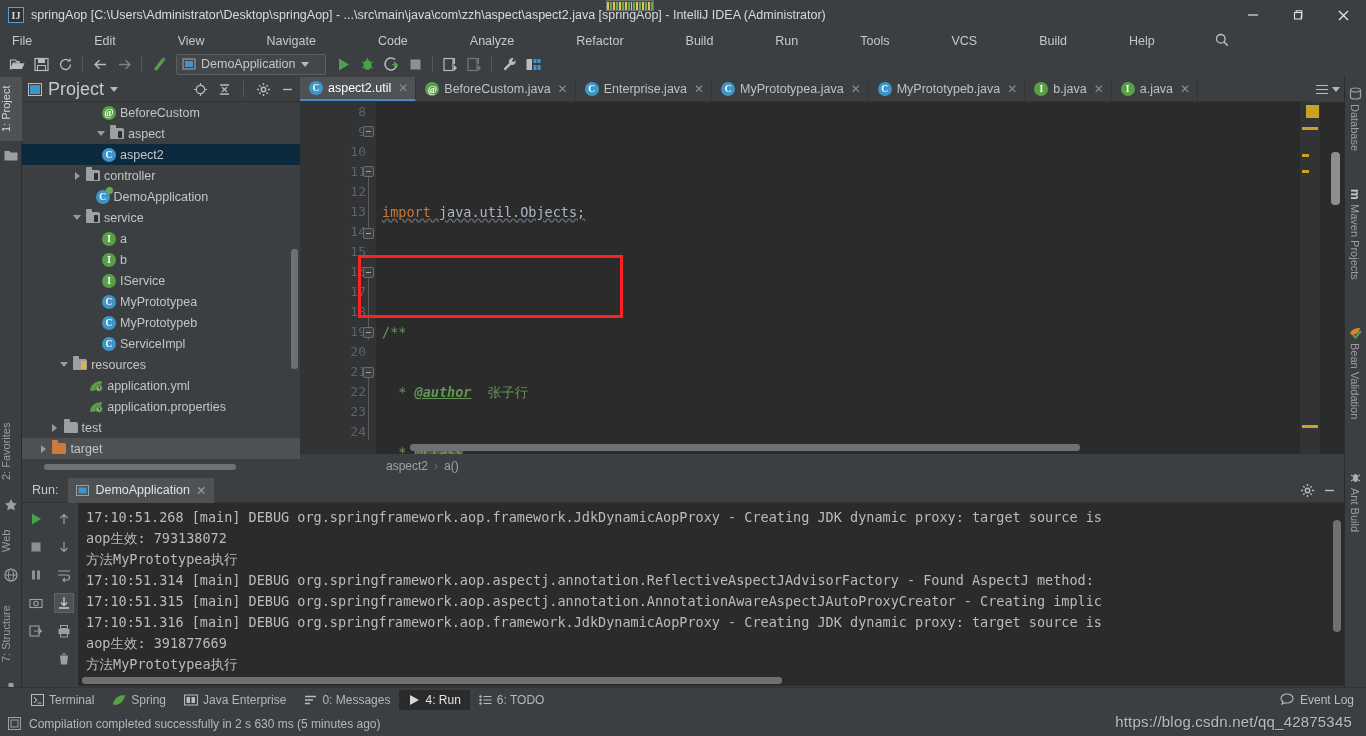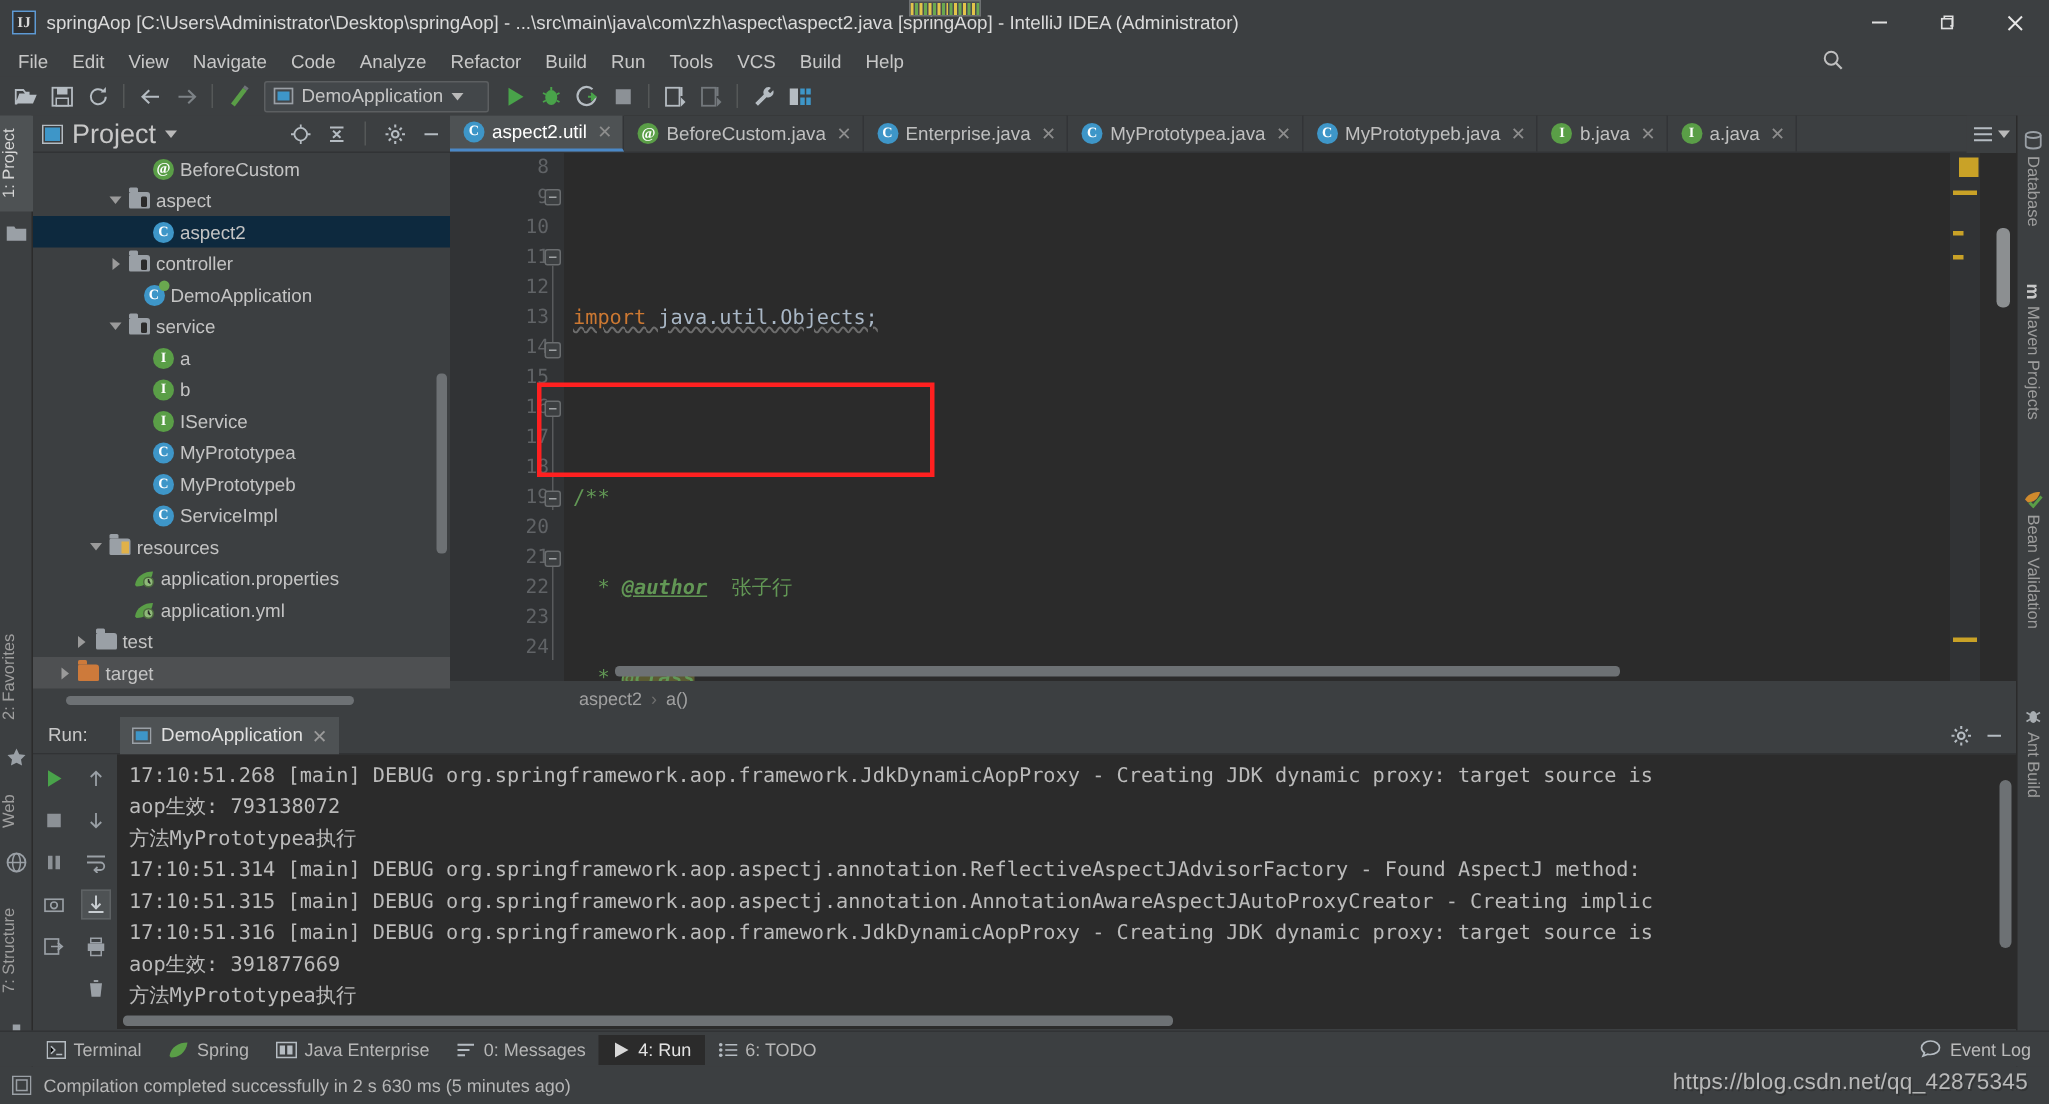--- a/index.html
+++ b/index.html
@@ -38,21 +38,21 @@
     position: absolute; left: 606px; top: 0px; width: 48px; height: 11px;
     background: #4a4d4f; border: 1px solid #6d7072; overflow: hidden;
     display: flex; align-items: center; justify-content: center; gap: 1px;
   }
   .loadbar i { display:block; width:2px; height:8px; background:#e3c44a; }
   .loadbar i:nth-child(2n) { background:#6aa84f; }
 
   
   .menubar {
     position: absolute; top: 30px; left: 0; width: 1242px; height: 21px;
-    background: #3c3f41; display: flex; align-items: center;
+    background: #3c3f41; display: flex; align-items: center; gap: 46px;
   }
   .menu-item {
     padding: 2px 8px; font-size: 12.5px; color: #c8c8c8; white-space: nowrap;
   }
   .menu-item:first-child { margin-left: 4px; }
   .search-icon-top {
     position: absolute; right: 12px; top: 2px;
     width: 16px; height: 16px;
   }
 
@@ -265,21 +265,21 @@
     background: #3c3f41; display: flex; align-items: center; gap: 6px;
     padding-left: 86px; font-size: 12px; color: #a0a0a0;
   }
 
   
   .runpanel {
     position: absolute; left: 22px; top: 478px; width: 1322px; height: 208px;
     background: #3c3f41;
   }
   .run-header {
-    height: 25px; display: flex; align-items: center; gap: 12px;
+    height: 25px; display: flex; align-items: center; gap: 0px;
     border-bottom: 1px solid #313335;
   }
   .run-label { font-size: 12.5px; color: #c8c8c8; padding: 0 10px; }
   .run-tab {
     display: flex; align-items: center; gap: 6px; padding: 0 8px; height: 25px;
     background: #4e5254; font-size: 12.5px; color: #e0e0e0;
   }
   .run-tab .x { color: #9a9a9a; }
   .run-hdr-right { margin-left: auto; display: flex; gap: 4px; padding-right: 6px; }
   .run-side {
@@ -607,21 +607,21 @@
     </div>
 
     <div class="tree" id="tree">
         <div class="trow" style="padding-left: 64px;">
           <span class="tarrow"></span>
           <span class="ticon">
             <span class="badge at">@</span>
           </span>
           <span class="tlabel">BeforeCustom</span>
         </div>
-        <div class="trow" style="padding-left: 48px;">
+        <div class="trow" style="padding-left: 72px;">
           <span class="tarrow">
             <i class="d"></i>
           </span>
           <span class="ticon">
             <span class="folder src"></span>
           </span>
           <span class="tlabel">aspect</span>
         </div>
         <div class="trow selected" style="padding-left: 64px;">
           <span class="tarrow"></span>
@@ -710,34 +710,34 @@
           <span class="tarrow"></span>
           <span class="ticon">
             <span class="leaf-leaf">
               <svg width="14" height="13" viewBox="0 0 14 13">
                 <path d="M1 11c1-6 6-9 12-9-1 7-6 10-11 10z" fill="#5a9e47"></path>
                 <circle cx="10" cy="9" r="3.2" fill="#8fb97a" stroke="#4c6b3e"></circle>
                 <path d="M10 7v2l1.3 1" stroke="#2b2b2b" stroke-width="1"></path>
               </svg>
             </span>
           </span>
-          <span class="tlabel">application.properties</span>
+          <span class="tlabel">application.yml</span>
         </div>
         <div class="trow" style="padding-left: 51.2px;">
           <span class="tarrow"></span>
           <span class="ticon">
             <span class="leaf-leaf">
               <svg width="14" height="13" viewBox="0 0 14 13">
                 <path d="M1 11c1-6 6-9 12-9-1 7-6 10-11 10z" fill="#5a9e47"></path>
                 <circle cx="10" cy="9" r="3.2" fill="#8fb97a" stroke="#4c6b3e"></circle>
                 <path d="M10 7v2l1.3 1" stroke="#2b2b2b" stroke-width="1"></path>
               </svg>
             </span>
           </span>
-          <span class="tlabel">application.yml</span>
+          <span class="tlabel">application.properties</span>
         </div>
         <div class="trow" style="padding-left: 25.6px;">
           <span class="tarrow">
             <i class="r"></i>
           </span>
           <span class="ticon">
             <span class="folder"></span>
           </span>
           <span class="tlabel">test</span>
         </div>

